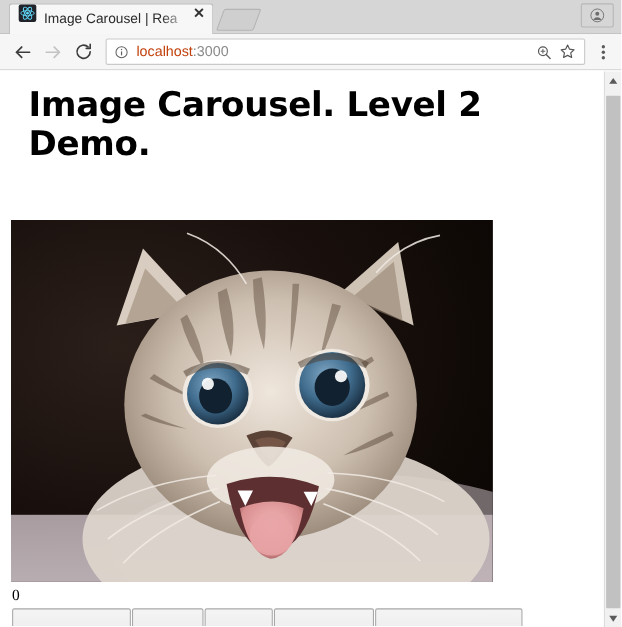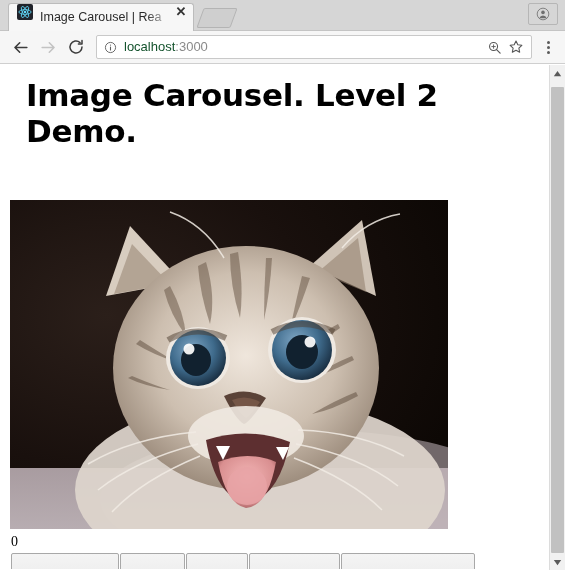--- a/index.html
+++ b/index.html
@@ -129,21 +129,21 @@
   }
   .info-icon { flex: 0 0 14px; margin-right: 6px; display:flex; align-items:center; }
   .url {
     flex: 1 1 auto;
     font-size: 13px;
     color: #8a8a8a;
     white-space: nowrap;
     overflow: hidden;
     line-height: 22px;
   }
-  .url .host { color: #14532d; }
+  .url .host { color: #c2410c; }
   .omni-icon { flex: 0 0 22px; width:22px; height: 22px; display:flex; align-items:center; justify-content:center; }
   .menu-dots {
     flex: 0 0 22px;
     width: 22px;
     height: 26px;
     display: flex;
     flex-direction: column;
     align-items: center;
     justify-content: center;
     gap: 2px;

